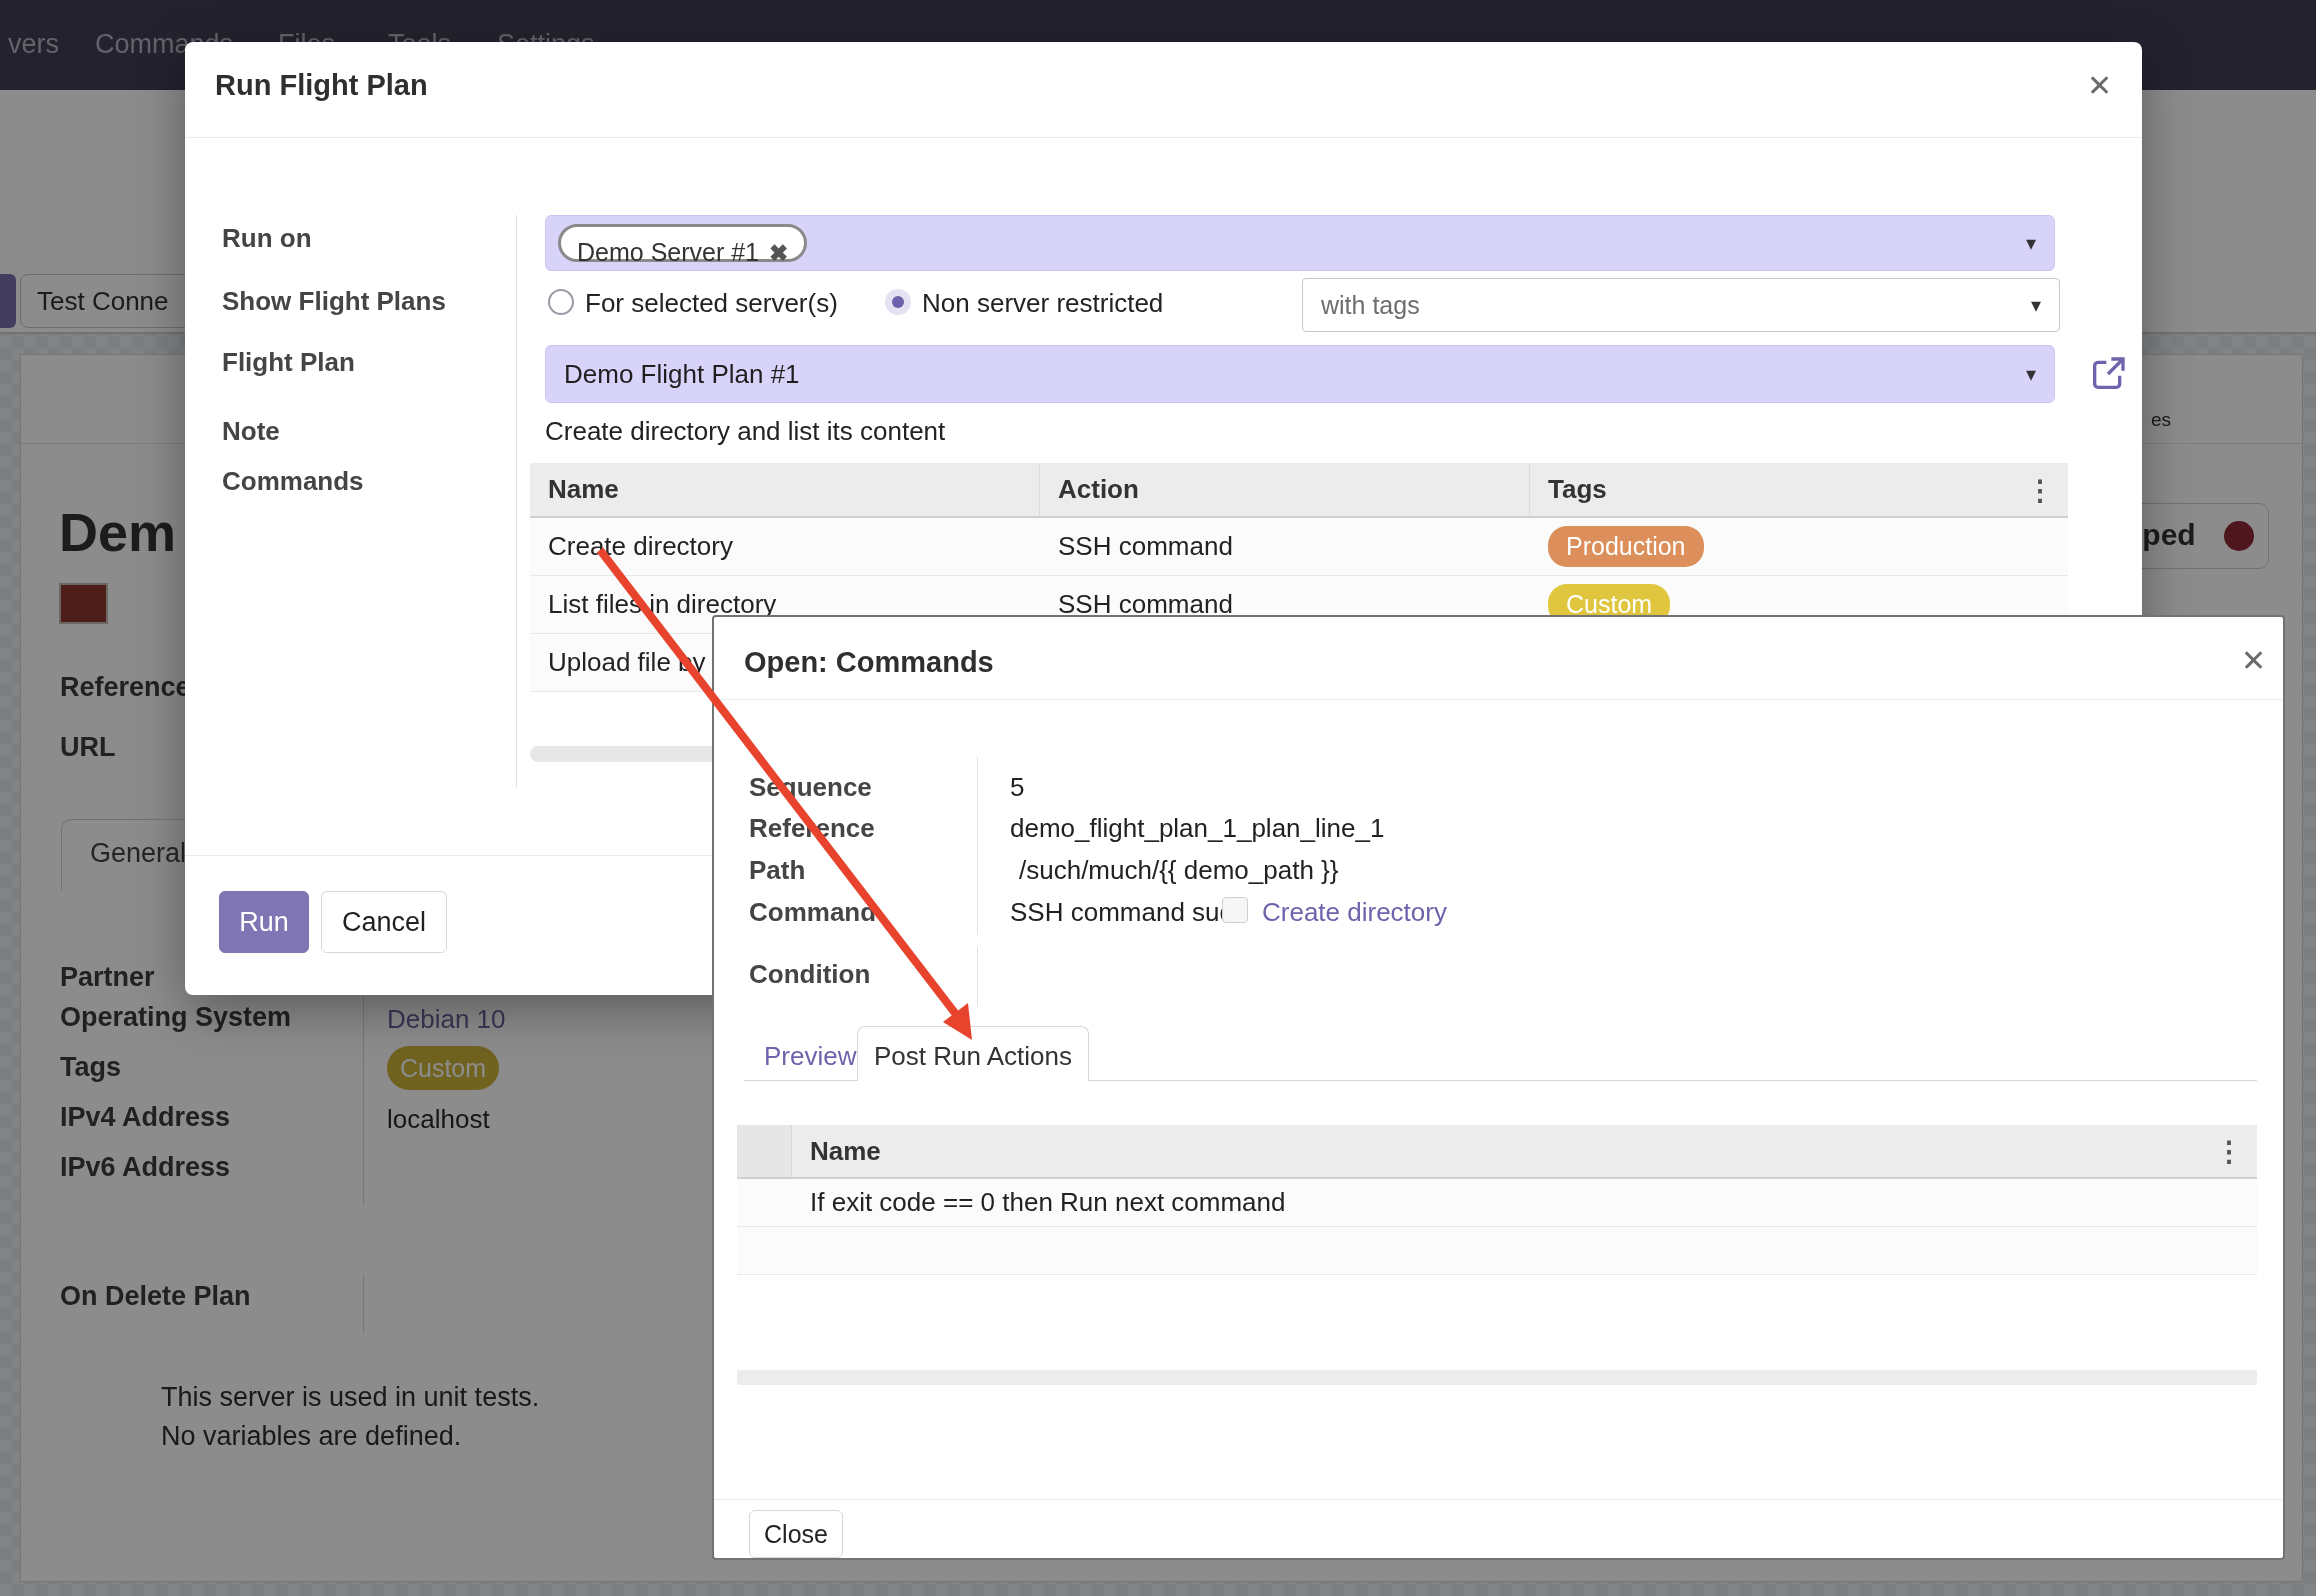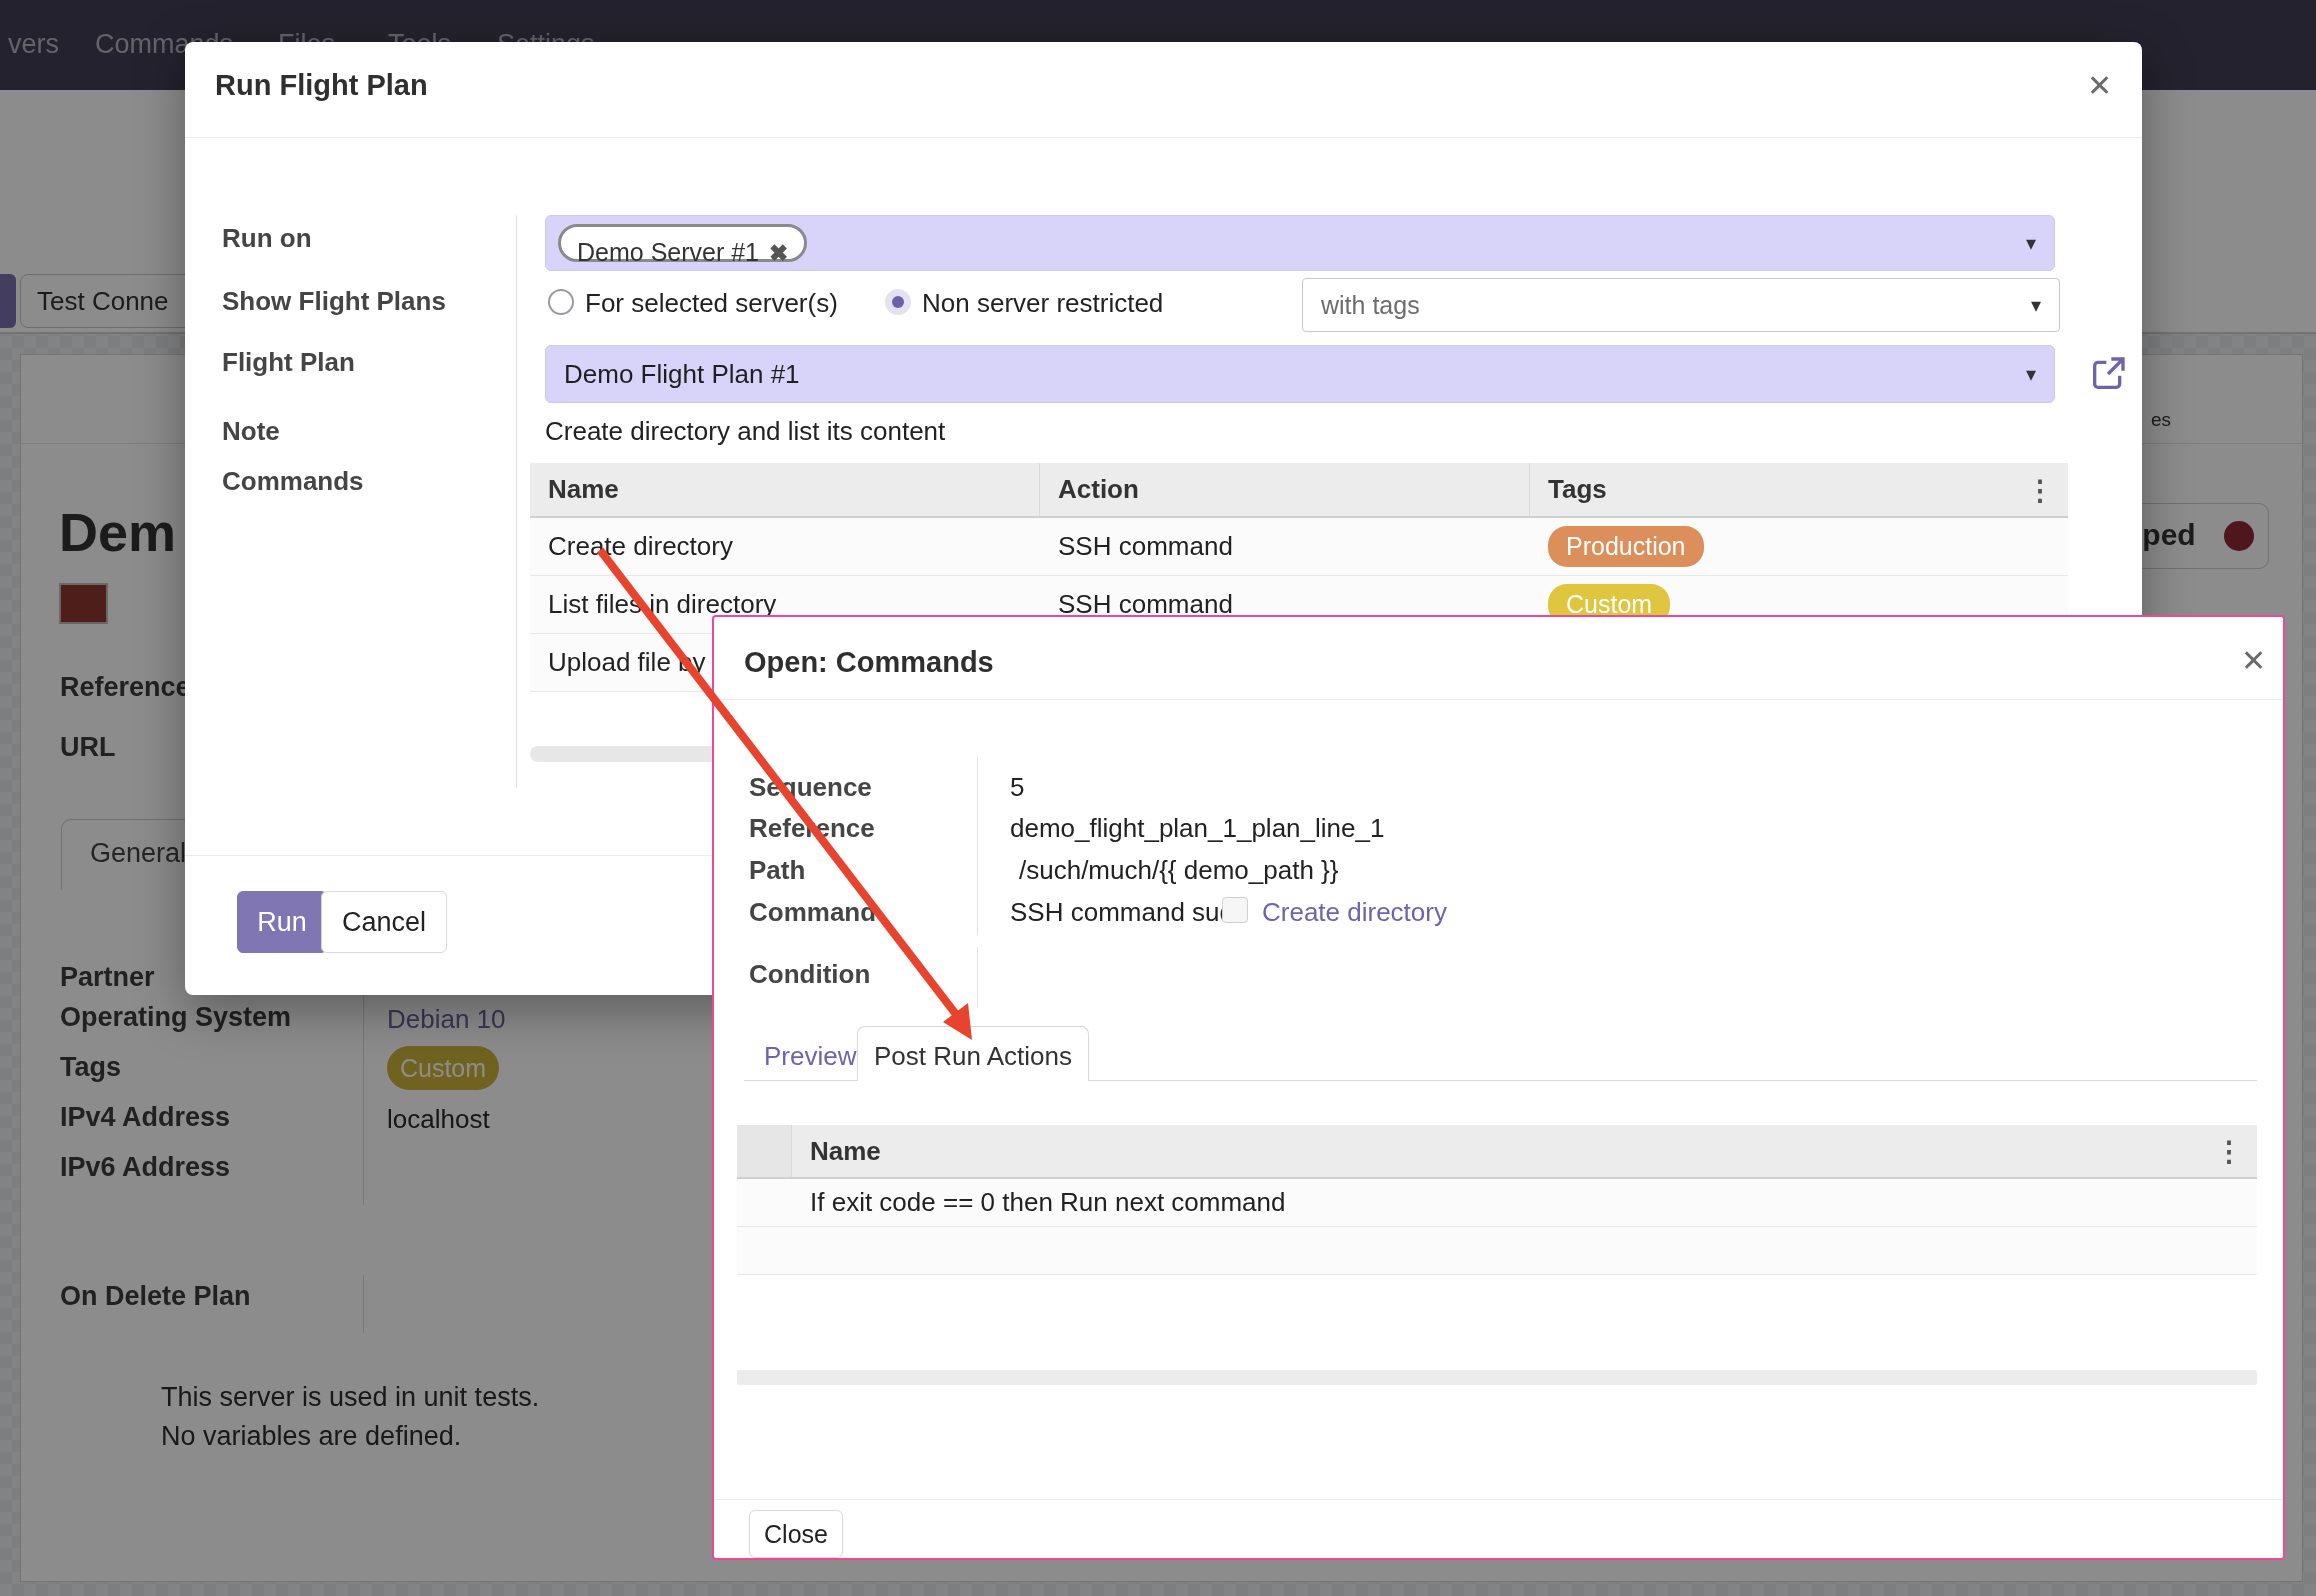--- a/index.html
+++ b/index.html
@@ -71,21 +71,21 @@
   .tbl-hdr{display:flex;background:#ececec;border-bottom:2px solid #cfcfcf;box-sizing:border-box;}
   .tbl-hdr .cell{font-size:26px;font-weight:bold;color:#333;box-sizing:border-box;padding-left:18px;display:flex;align-items:center;border-right:1px solid #dadada;}
   .tbl-hdr .cell:last-child{border-right:none;}
   .tbl-row{display:flex;background:#fbfbfb;border-bottom:1px solid #e8e8e8;box-sizing:border-box;}
   .tbl-row .cell{font-size:26px;color:#222;padding-left:18px;display:flex;align-items:center;box-sizing:border-box;white-space:nowrap;overflow:hidden;}
   .tagpill{display:inline-block;padding:5px 18px;border-radius:19px;color:#fff;font-size:25px;line-height:31px;}
   .tag-production{background:#dd8f5b;}
   .tag-custom{background:#dfc63e;}
   .hscroll{background:#e7e7e7;border-radius:8px;}
   
-  .modal-cmd{left:712px;top:615px;width:1573px;height:945px;border:2px solid #ec4899;border-radius:4px;z-index:30;box-sizing:border-box;}
+  .modal-cmd{left:712px;top:615px;width:1573px;height:945px;border:2px solid #737373;border-radius:4px;z-index:30;box-sizing:border-box;}
   .link{color:#6e63ac;font-size:26px;white-space:nowrap;}
   .checkbox{width:26px;height:26px;background:#f6f6f6;border:1px solid #cfcfcf;border-radius:4px;box-sizing:border-box;}
   .tabline{height:1px;background:#d8d8d8;}
   .tab-active{background:#fff;border:1px solid #d8d8d8;border-bottom:none;border-radius:8px 8px 0 0;box-sizing:border-box;z-index:2;}
   .tab-active span{position:absolute;left:0;top:14px;width:100%;text-align:center;font-size:26px;color:#333;}
   .tab-preview{font-size:26px;color:#6e63ac;}
   .handle-col{border-right:1px solid #dadada;background:#e6e6e6;}
   
   .arrow-svg{left:0;top:0;z-index:60;pointer-events:none;}
 </style>
@@ -208,21 +208,21 @@
     </div>
     <div class="tbl-row" style="height:58px;">
       <div class="cell" style="width:510px;">Upload file by</div>
       <div class="cell" style="width:490px;"></div>
       <div class="cell" style="width:538px;"></div>
     </div>
   </div>
   <div class="abs hscroll" style="left:345px;top:704px;width:232px;height:16px;"></div>
 
   <div class="abs hdr-divider" style="left:0;top:813px;width:1957px;"></div>
-  <div class="abs btn btn-primary" style="left:34px;top:849px;width:90px;height:62px;line-height:60px;margin-left:18px;">Run</div>
+  <div class="abs btn btn-primary" style="left:34px;top:849px;width:90px;height:62px;line-height:60px;">Run</div>
   <div class="abs btn btn-secondary" style="left:136px;top:849px;width:126px;height:62px;line-height:60px;">Cancel</div>
 </div>
 
 <div class="abs modal modal-cmd">
   <div class="abs modal-title" style="left:30px;top:29px;">Open: Commands</div>
   <div class="abs close-x" style="left:1527px;top:26px;">✕</div>
   <div class="abs hdr-divider" style="left:0;top:82px;width:1569px;"></div>
 
   <div class="abs fld-label" style="left:35px;top:155px;">Sequence</div>
   <div class="abs fld-label" style="left:35px;top:196px;">Reference</div>

